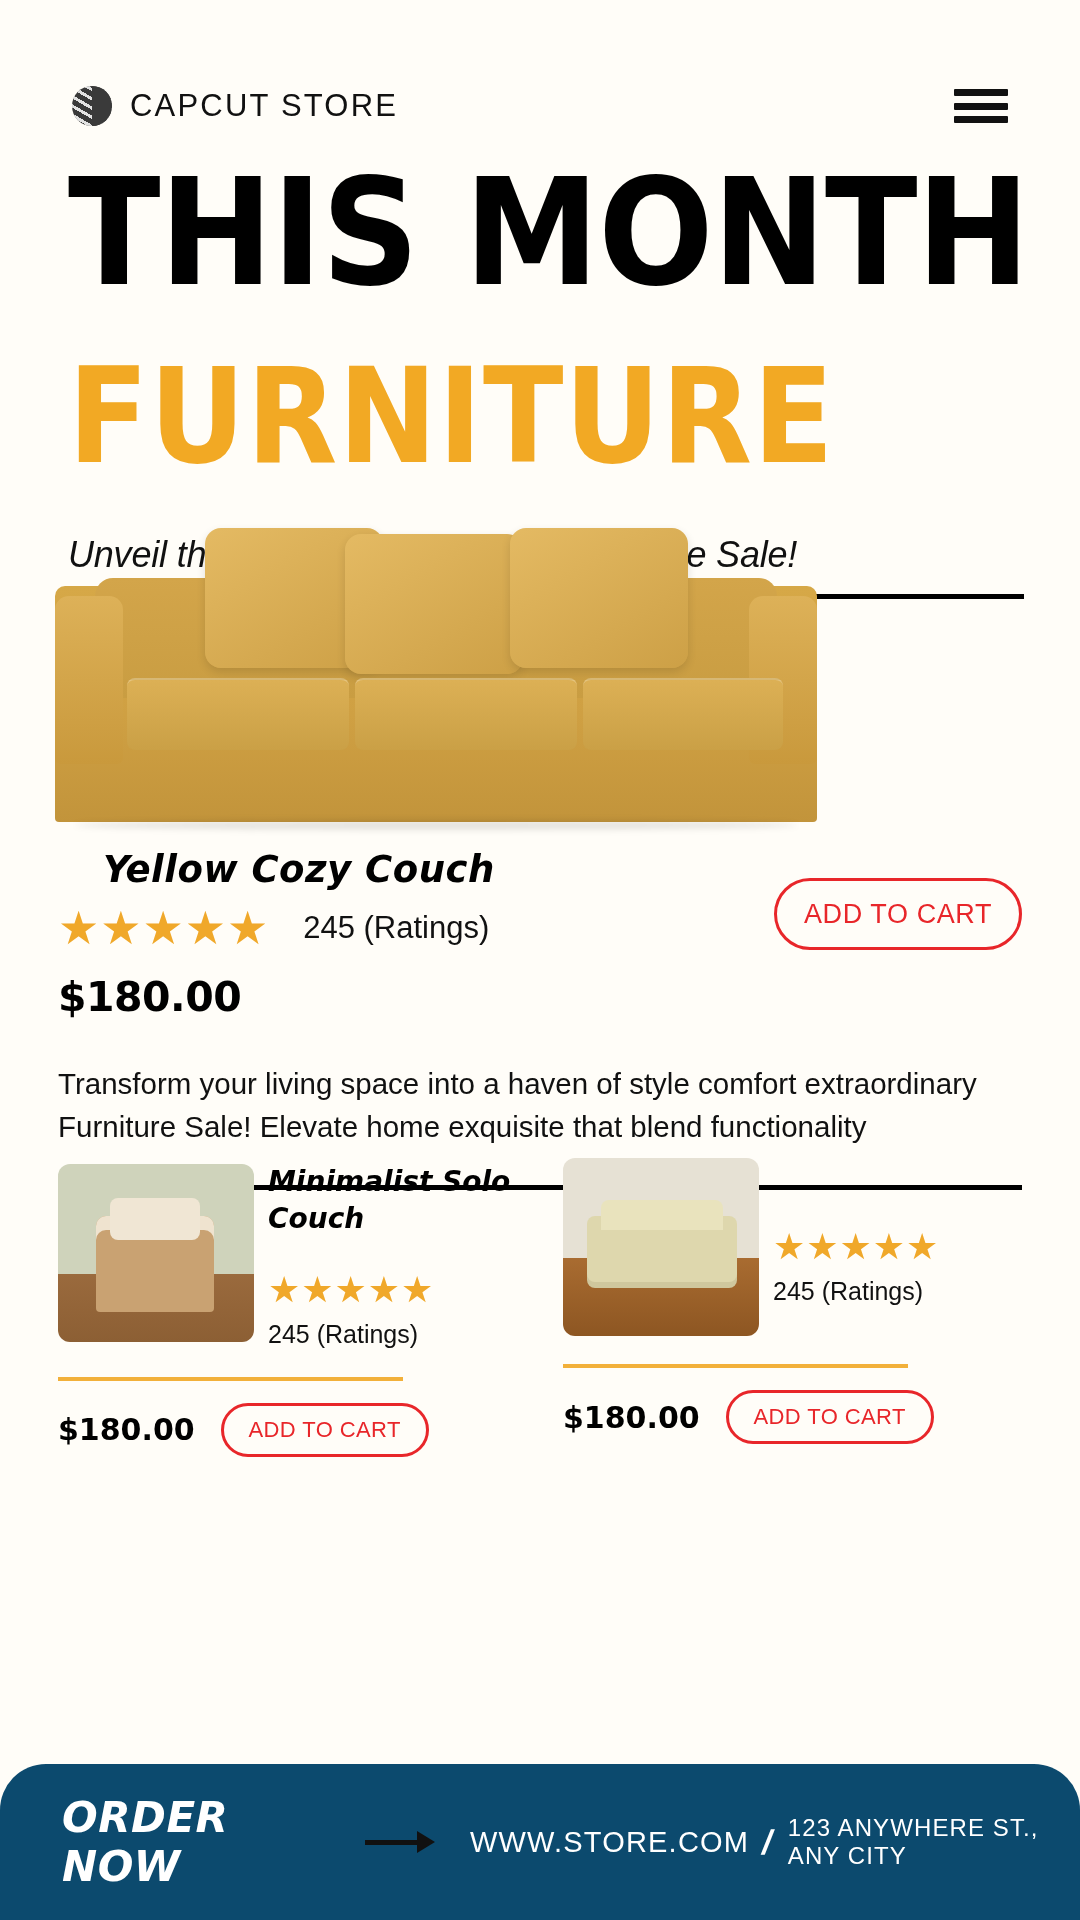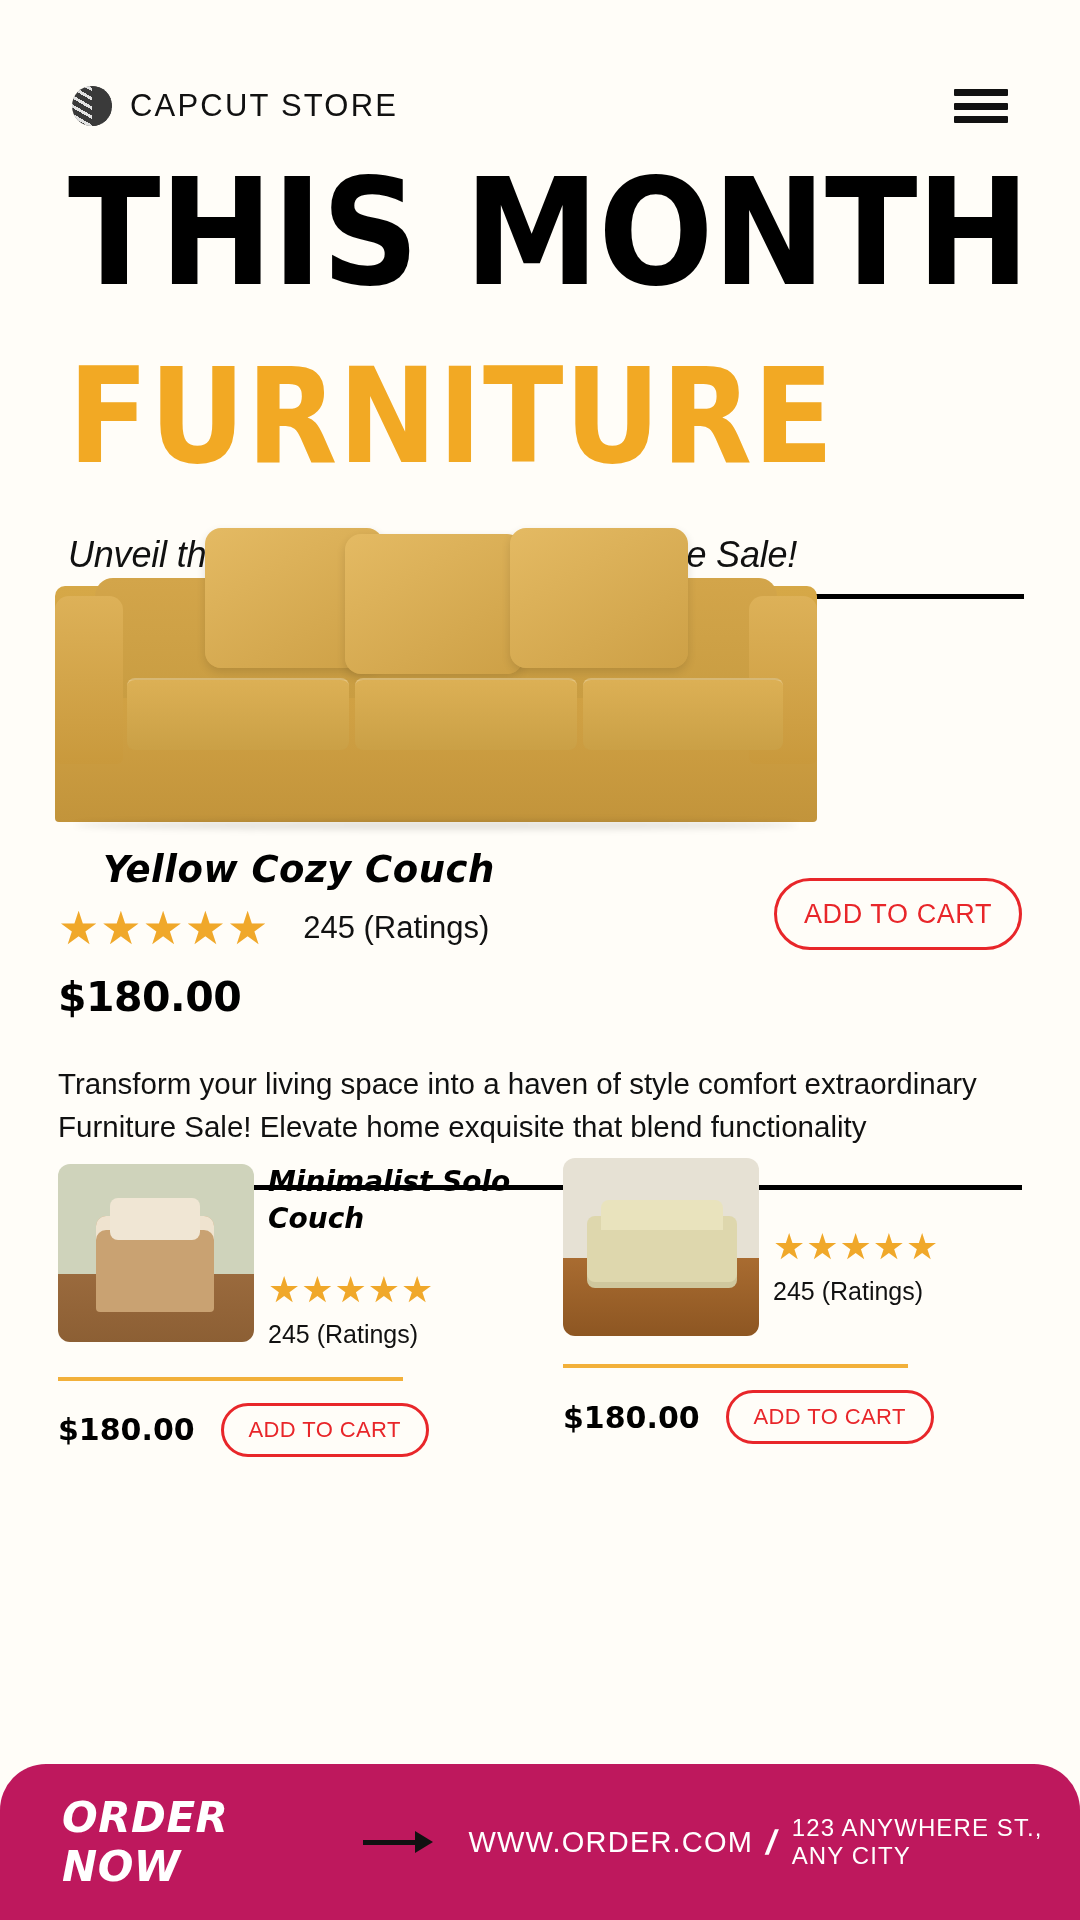--- a/index.html
+++ b/index.html
@@ -379,21 +379,21 @@
     align-items: center;
     justify-content: center;
     cursor: pointer;
   }
 
   
   .footer {
     position: absolute;
     left: 0; right: 0; bottom: 0;
     height: 156px;
-    background: #be185d;
+    background: #0c4a6e;
     border-radius: 46px 46px 0 0;
     display: flex;
     align-items: center;
     padding-left: 62px;
     gap: 25px;
   }
   .order-now {
     font-family: "DejaVu Sans", sans-serif;
     font-weight: 700;
     font-style: italic;
@@ -521,19 +521,19 @@
 
   </div>
 
   <div class="footer">
     <div class="order-now">ORDER NOW</div>
     <div class="arrow">
       <div class="line"></div>
         <div class="head"></div>
     </div>
     <div class="footer-text">
-      <span>WWW.ORDER.COM</span>
+      <span>WWW.STORE.COM</span>
       <span class="footer-sep">/</span>
       <span class="footer-addr">123 ANYWHERE ST., ANY CITY</span>
     </div>
   </div>
 
 </div>
 
 </body></html>

